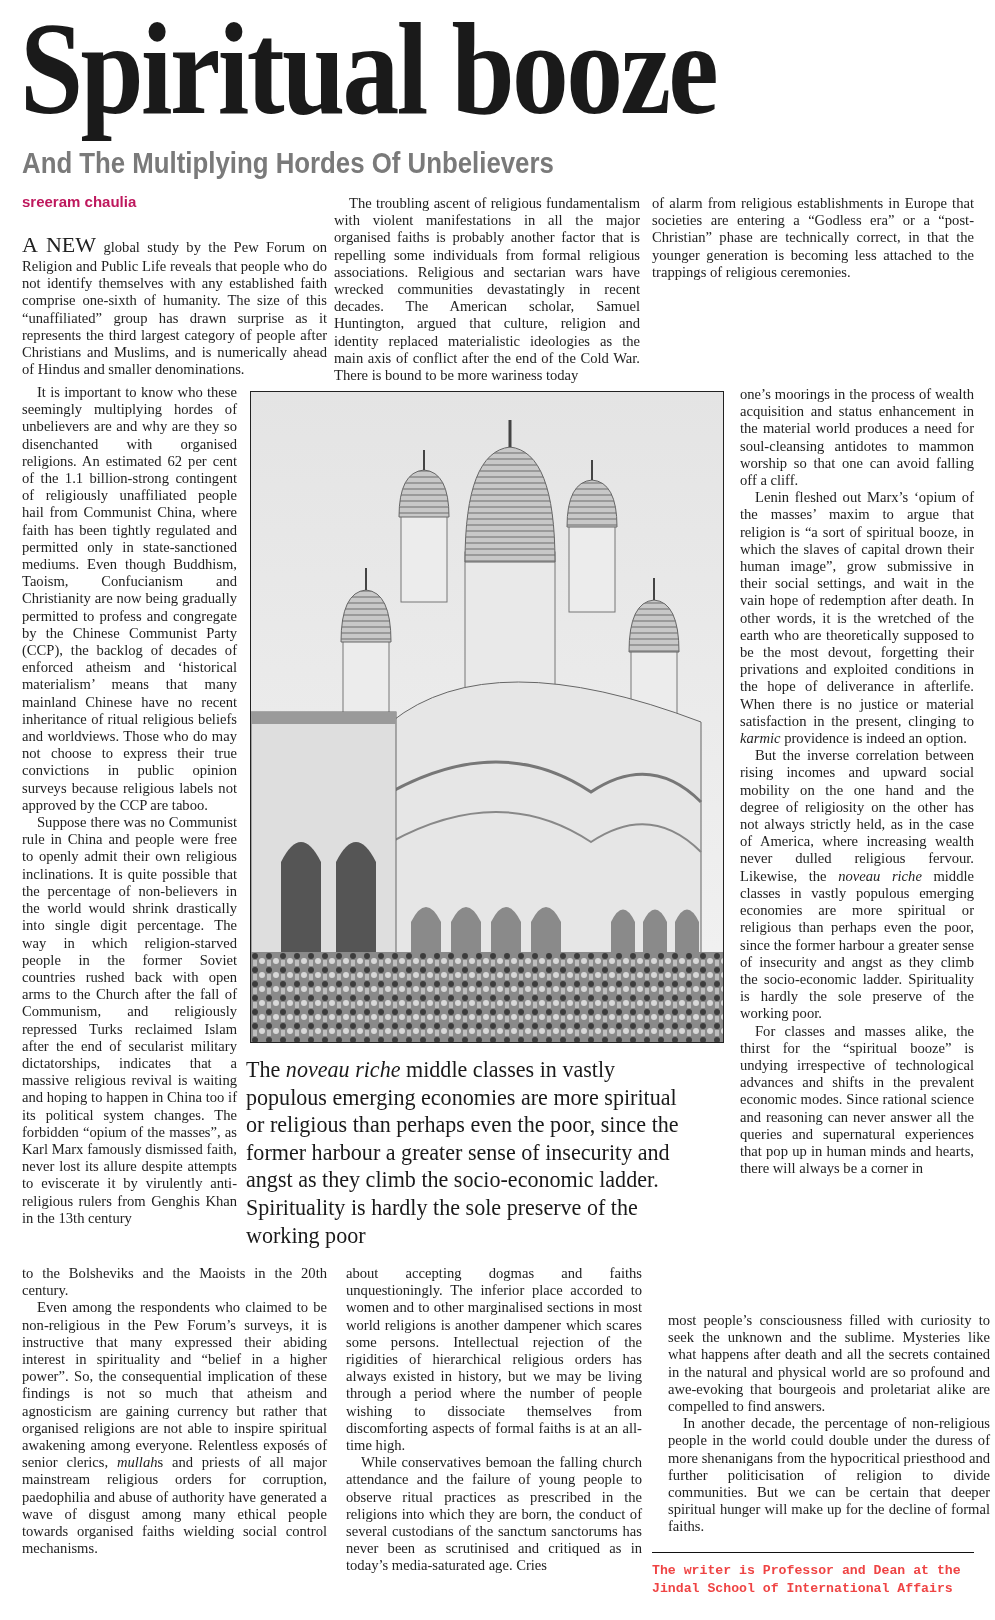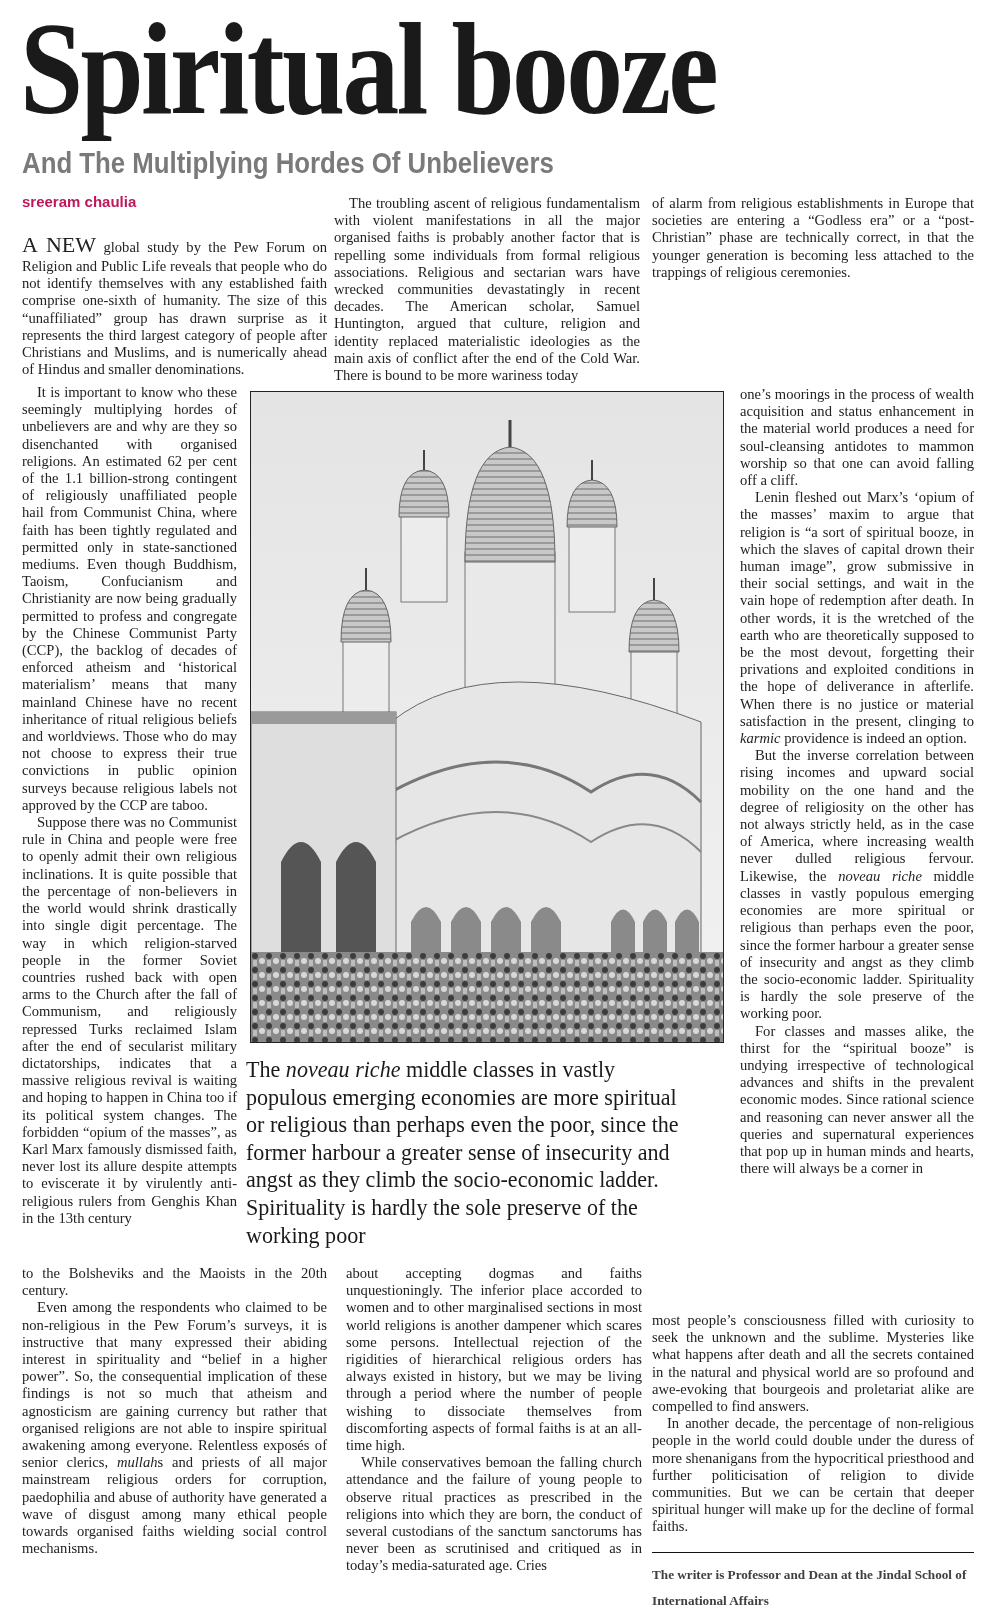--- a/index.html
+++ b/index.html
@@ -28,39 +28,39 @@
   .col i { font-style: italic; }
 
   #lead-para { left: 22px; top: 232px; width: 305px; }
   #lead-para .dropcap { font-size: 22px; line-height: 26px; }
   #col1-narrow { left: 22px; top: 384px; width: 215px; }
   #col1-wide { left: 22px; top: 1265px; width: 305px; }
   #col2-top { left: 334px; top: 195px; width: 306px; }
   #col2-bottom { left: 346px; top: 1265px; width: 296px; }
   #col3-top { left: 652px; top: 195px; width: 322px; }
   #col3-narrow { left: 740px; top: 386px; width: 234px; }
-  #col3-wide { left: 652px; top: 1312px; width: 322px; }
+  #col3-wide { left: 668px; top: 1312px; width: 322px; }
 
   #photo {
     position: absolute; left: 250px; top: 391px; width: 472px; height: 650px;
     border: 1.5px solid #222; overflow: hidden; background: #d8d8d8;
   }
   #photo svg { display: block; width: 100%; height: 100%; }
 
   #pullquote {
     position: absolute; left: 246px; top: 1056px; width: 482px;
     font-family: "Liberation Serif", serif; font-size: 24px; line-height: 27.6px; color: #1a1a1a;
     transform: scaleX(0.92); transform-origin: left top;
   }
   #pullquote i { font-style: italic; }
 
   #rule { position: absolute; left: 652px; top: 1552px; width: 322px; height: 0; border-top: 1.5px solid #111; }
   #writer-note {
     position: absolute; left: 652px; top: 1562px; width: 322px;
-    font-family: Liberation Serif, serif; font-weight: bold; font-size: 13.2px; line-height: 26px; color: #404040;
+    font-family: Liberation Mono, monospace; font-weight: bold; font-size: 13.2px; line-height: 18px; color: #ef4444;
   }
 </style>
 </head>
 <body>
 
 <h1 id="headline">Spiritual booze</h1>
 <h2 id="subhead">And The Multiplying Hordes Of Unbelievers</h2>
 <div id="byline">sreeram chaulia</div>
 
 <div id="lead-para" class="col">

